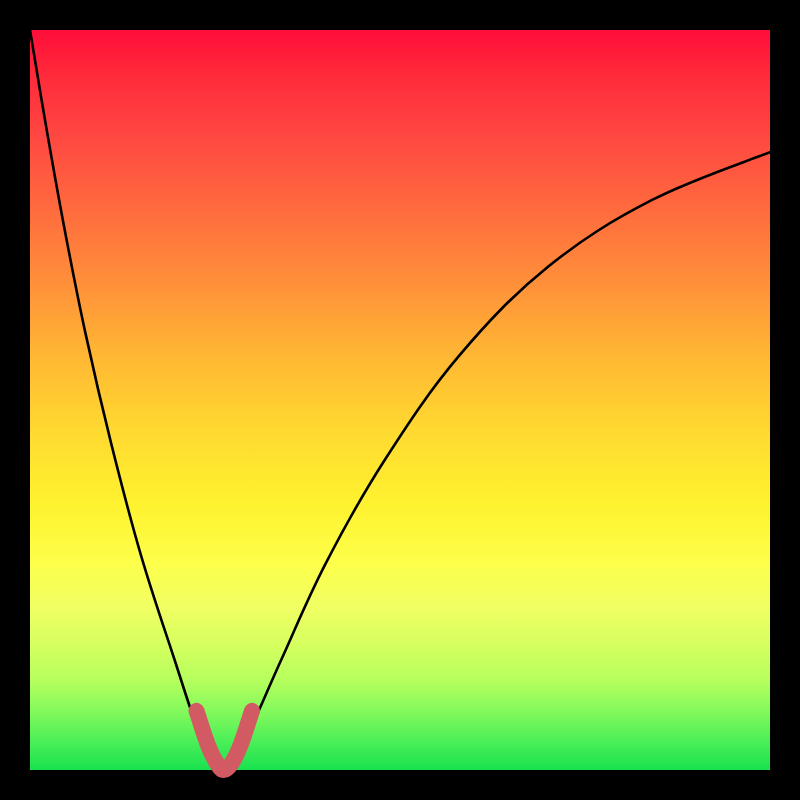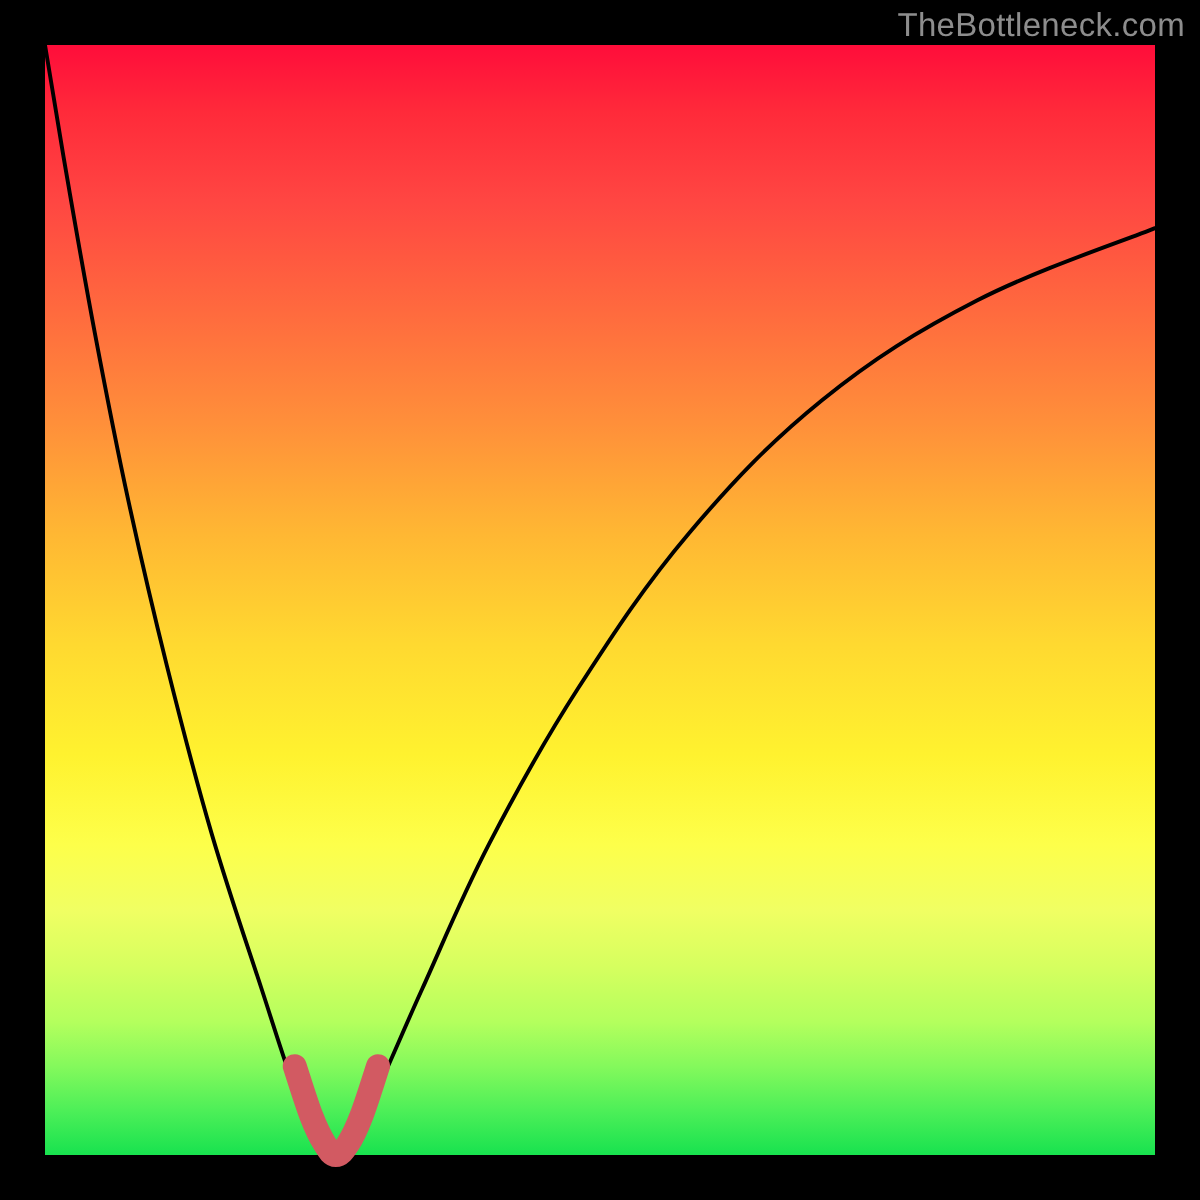--- a/index.html
+++ b/index.html
@@ -69,14 +69,13 @@
 
 <div class="frame">
 
   <div class="plot-area"></div>
 
   <svg class="overlay" viewBox="0 0 740 740" preserveAspectRatio="none">
     <path id="curve-path" fill="none" stroke="#000000" stroke-width="2.6" stroke-linecap="round" stroke-linejoin="round" d="M 0.0 0.0 C 2.7 16.0, 8.8 54.2, 14.8 88.8 C 20.8 123.4, 26.0 153.8, 33.3 192.4 C 40.6 231.0, 46.8 263.4, 55.5 303.4 C 64.2 343.4, 71.4 374.4, 81.4 414.4 C 91.4 454.4, 99.7 486.8, 111.0 525.4 C 122.3 564.0, 134.3 598.4, 144.3 629.0 C 154.3 659.6, 159.8 678.3, 166.5 695.6 C 173.2 712.9, 177.3 718.0, 181.3 725.2 C 185.3 732.4, 186.4 732.9, 188.7 735.6 C 191.0 738.2, 192.0 740.0, 193.9 740.0 C 195.7 740.0, 196.7 738.5, 199.1 735.6 C 201.5 732.6, 203.1 730.9, 207.2 723.7 C 211.3 716.5, 214.0 712.6, 222.0 695.6 C 230.0 678.6, 238.3 658.3, 251.6 629.0 C 264.9 599.7, 277.4 568.8, 296.0 532.8 C 314.6 496.8, 331.2 466.5, 355.2 429.2 C 379.2 391.9, 399.9 360.2, 429.2 325.6 C 458.5 291.0, 483.4 264.8, 518.0 236.8 C 552.6 208.8, 581.6 190.8, 621.6 170.2 C 661.6 149.6, 718.7 130.8, 740.0 122.1"></path>
     <path id="highlight-path" fill="none" stroke="#d25a62" stroke-width="16" stroke-linecap="round" stroke-linejoin="round" d="M 166.5 680.8 C 168.5 686.8, 174.0 704.8, 177.6 714.1 C 181.2 723.4, 183.5 727.9, 186.5 732.6 C 189.4 737.3, 191.1 740.0, 193.9 740.0 C 196.7 740.0, 199.0 737.3, 202.0 732.6 C 205.1 727.9, 207.3 723.4, 210.9 714.1 C 214.5 704.8, 220.0 686.8, 222.0 680.8"></path>
   </svg>
 
-  <div class="watermark">TheBottleneck.com</div>
 </div>
 
 </body></html>

